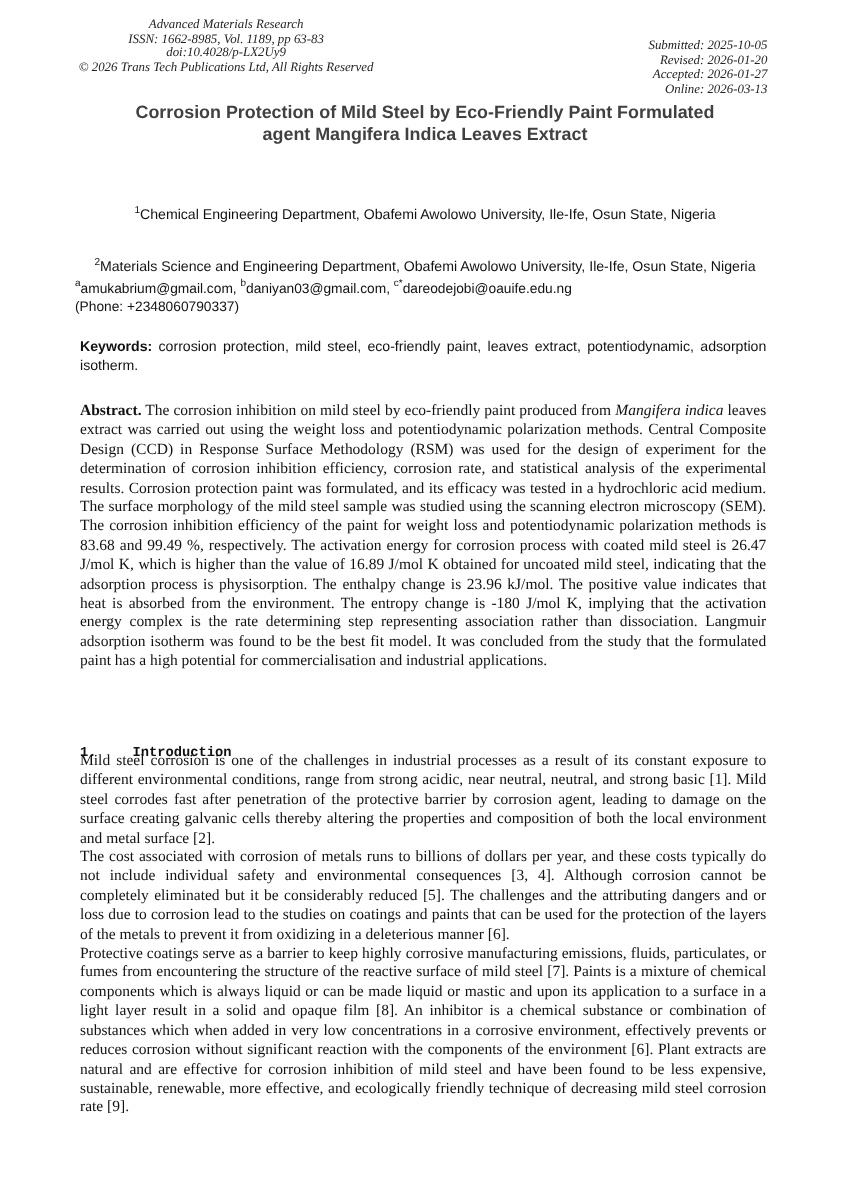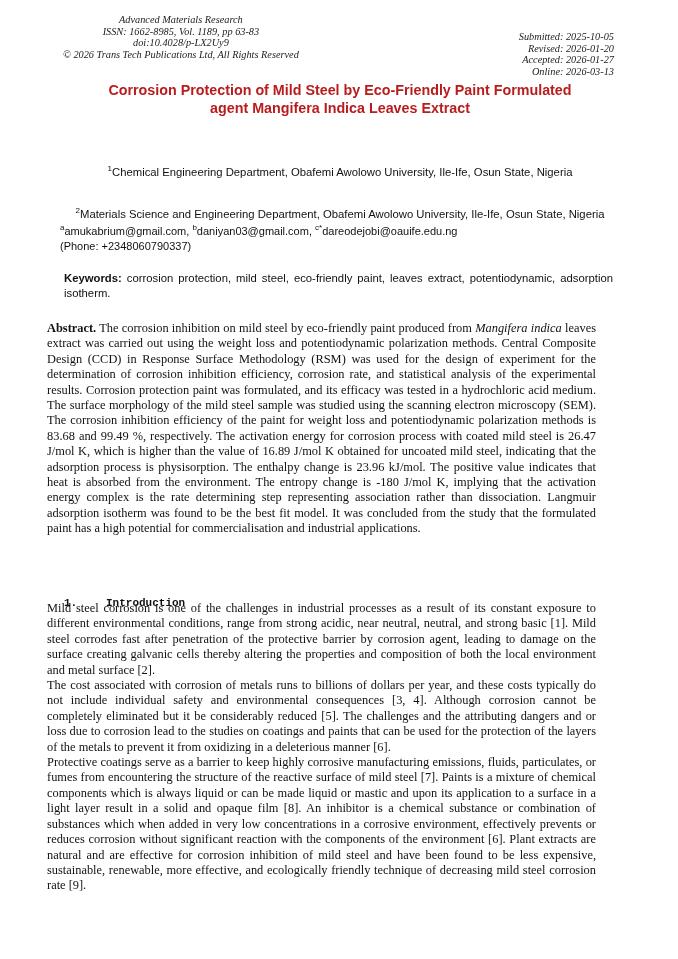--- a/index.html
+++ b/index.html
@@ -1,30 +1,30 @@
 <!DOCTYPE html>
 <html><head>
 <meta charset="utf-8">
 <style>
   html, body { margin: 0; padding: 0; background: #ffffff; }
   body { width: 678px; height: 959px; position: relative; overflow: hidden; color: #111; }
   .page { position: absolute; left: 0; top: 0; width: 678px; height: 959px; }
   .hdr { position: absolute; top: 14px; font-family: "Liberation Serif", serif; font-style: italic; font-size: 10.3px; line-height: 11.6px; color: #222; }
   .hdr-left { left: 63px; text-align: center; }
   .hdr-right { right: 64px; text-align: right; margin-top: 17px; }
-  .title { position: absolute; left: 60px; width: 560px; top: 81px; text-align: center; font-family: "Liberation Sans", sans-serif; font-weight: bold; font-size: 14.3px; line-height: 18px; color: #b91c1c; }
+  .title { position: absolute; left: 60px; width: 560px; top: 81px; text-align: center; font-family: "Liberation Sans", sans-serif; font-weight: bold; font-size: 14.3px; line-height: 18px; color: #404040; }
   .authors { position: absolute; left: 60px; width: 560px; top: 125px; text-align: center; font-family: "Liberation Sans", sans-serif; font-size: 14px; line-height: 17px; }
   .authors sup, .emails sup, .aff sup { font-size: 8px; vertical-align: 5px; line-height: 0; }
   .aff { position: absolute; left: 60px; width: 560px; text-align: center; font-family: "Liberation Sans", sans-serif; font-size: 11.3px; line-height: 14.5px; }
   .aff1 { top: 165px; }
   .aff2 { top: 207px; text-align: center; }
   .emails { position: absolute; left: 60px; width: 560px; top: 224px; text-align: left; font-family: "Liberation Sans", sans-serif; font-size: 11px; line-height: 14.5px; }
   .keywords { position: absolute; left: 64px; width: 549px; top: 271px; text-align: justify; font-family: "Liberation Sans", sans-serif; font-size: 11.3px; line-height: 14.5px; }
   .keywords b { font-weight: bold; }
-  .body-text { position: absolute; left: 47px; width: 549px; font-family: "Liberation Serif", serif; font-size: 12.4px; line-height: 15.4px; text-align: justify; }
+  .body-text { position: absolute; left: 64px; width: 549px; font-family: "Liberation Serif", serif; font-size: 12.4px; line-height: 15.4px; text-align: justify; }
   .abstract { top: 321px; }
   .abstract b { font-weight: bold; }
   .section-head { position: absolute; left: 64px; top: 580px; font-family: Liberation Mono, monospace; font-weight: bold; font-size: 11px; line-height: 15px; margin-top: 16px; }
   .section-head .num { display: inline-block; width: 42px; }
   .intro { top: 601px; }
   .intro p { margin: 0; }
 </style>
 </head>
 <body>
 

